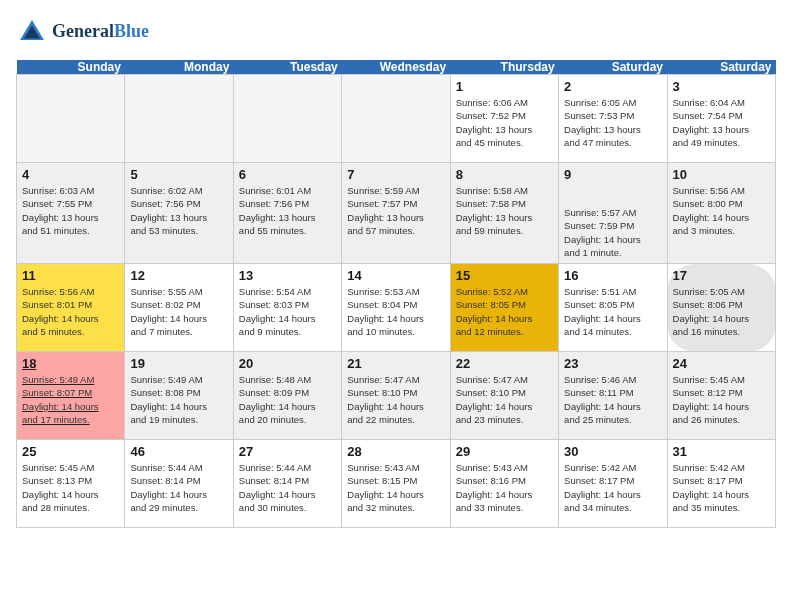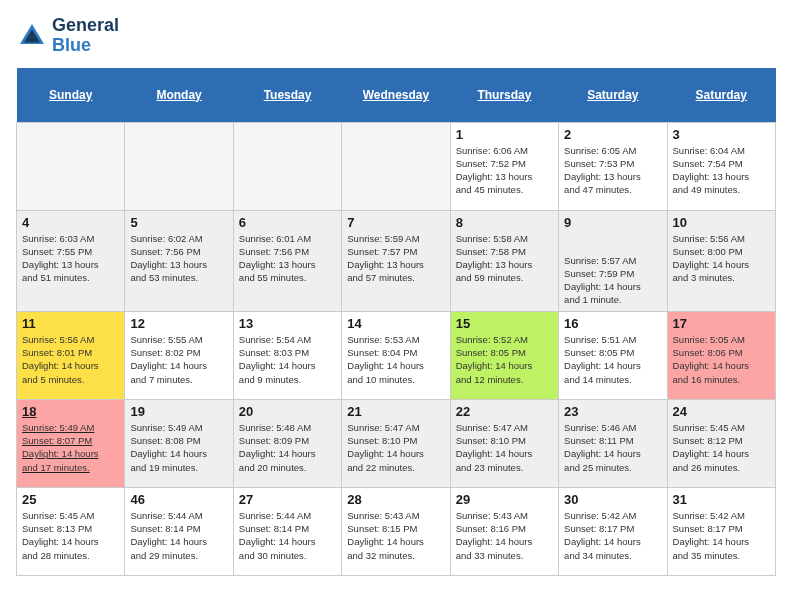--- a/index.html
+++ b/index.html
@@ -16,22 +16,23 @@
       align-items: flex-start;
       margin-bottom: 12px;
     }
     .logo {
       display: flex;
       align-items: center;
       gap: 4px;
     }
     .logo-text {
       display: flex;
-      flex-direction: column;
+      flex-direction: row;
       line-height: 1.1;
+      font-family: Liberation Serif, serif;
     }
     .logo-general {
       font-size: 18px;
       font-weight: bold;
       color: #1a3a5c;
     }
     .logo-blue {
       font-size: 18px;
       font-weight: bold;
       color: #2e7bc4;
@@ -55,23 +56,22 @@
     table {
       width: 100%;
       border-collapse: collapse;
       table-layout: fixed;
     }
     th {
       background-color: #2e6db4;
       color: white;
       font-size: 12px;
       font-weight: bold;
-      padding: 20px 4px;
-      text-align: center;
-      text-decoration: underline;
+      padding: 0 4px;
+      text-align: right;
     }
     td {
       border: 1px solid #ccc;
       vertical-align: top;
       padding: 4px 5px;
       font-size: 10px;
       color: #222;
       height: 88px;
       background: #fff;
     }
@@ -223,35 +223,35 @@
 Daylight: 14 hours
 and 9 minutes.</div>
         </td>
         <td style="background: rgb(255, 255, 255);">
           <span class="day-num">14</span>
           <div class="day-info" style="white-space: pre-line;">Sunrise: 5:53 AM
 Sunset: 8:04 PM
 Daylight: 14 hours
 and 10 minutes.</div>
         </td>
-        <td style="background: #bef264; margin-left: 40px;">
+        <td style="background: #eab308; margin-left: 40px;">
           <span class="day-num">15</span>
           <div class="day-info" style="white-space: pre-line;">Sunrise: 5:52 AM
 Sunset: 8:05 PM
 Daylight: 14 hours
 and 12 minutes.</div>
         </td>
         <td style="background: rgb(255, 255, 255);">
           <span class="day-num">16</span>
           <div class="day-info" style="white-space: pre-line;">Sunrise: 5:51 AM
 Sunset: 8:05 PM
 Daylight: 14 hours
 and 14 minutes.</div>
         </td>
-        <td style="background: #fca5a5;">
+        <td style="background: #e5e5e5; border-radius: 28px;">
           <span class="day-num">17</span>
           <div class="day-info" style="white-space: pre-line;">Sunrise: 5:05 AM
 Sunset: 8:06 PM
 Daylight: 14 hours
 and 16 minutes.</div>
         </td>
       </tr>
       <tr>
         <td style="background: #fca5a5; text-decoration: underline;">
           <span class="day-num">18</span>

